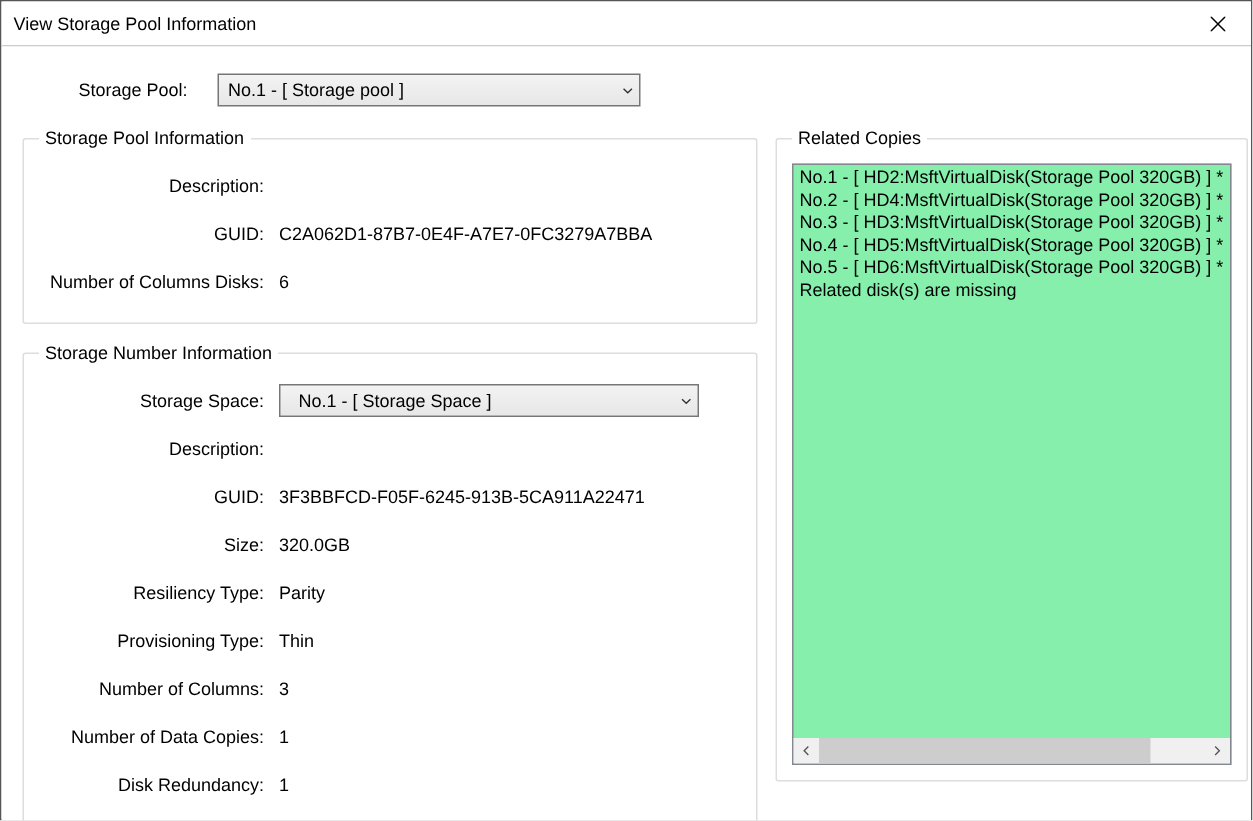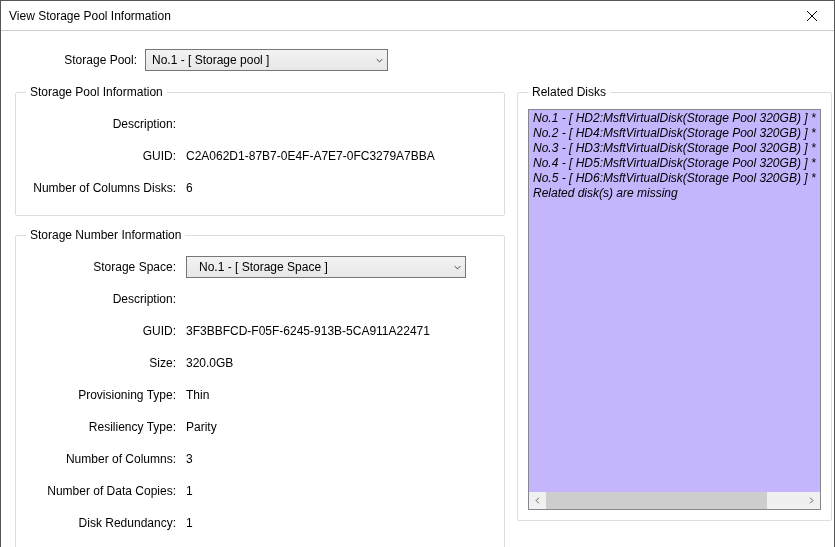--- a/index.html
+++ b/index.html
@@ -44,24 +44,24 @@
     position: relative;
   }
   .top-row {
     display: flex;
     align-items: center;
     margin: 6px 0 14px 0;
   }
   .top-row .lbl {
     width: 130px;
     text-align: right;
-    padding-right: 8px;
+    padding-right: 20px;
   }
   .select {
-    width: 243px;
+    width: 282px;
     height: 22px;
     border: 1px solid #767676;
     background: linear-gradient(#f3f3f3,#e7e7e7);
     display: flex;
     align-items: center;
     justify-content: space-between;
     padding: 0 4px 0 6px;
     cursor: default;
   }
   .select .arrow {
@@ -103,27 +103,26 @@
   .row .val {
     flex: 1;
   }
   .select-wide {
     width: 280px;
     padding-left: 12px;
   }
   .listbox {
     flex:1;
     border: 1px solid #828790;
-    background: #c4b5fd;
+    background: #86efac;
     padding: 1px 2px;
     overflow: hidden;
     font-size: 12px;
     line-height: 15px;
     position:relative;
-    font-style:italic;
   }
   .listbox .items {
     white-space: nowrap;
   }
   .listbox .item {
     padding: 0 2px;
     height: 15px;
     cursor: default;
   }
   .h-scroll {
@@ -210,46 +209,46 @@
           </div>
           <div class="row">
             <div class="lbl">GUID:</div>
             <div class="val">3F3BBFCD-F05F-6245-913B-5CA911A22471</div>
           </div>
           <div class="row">
             <div class="lbl">Size:</div>
             <div class="val">320.0GB</div>
           </div>
           <div class="row">
+            <div class="lbl">Resiliency Type:</div>
+            <div class="val">Parity</div>
+          </div>
+          <div class="row">
             <div class="lbl">Provisioning Type:</div>
             <div class="val">Thin</div>
           </div>
           <div class="row">
-            <div class="lbl">Resiliency Type:</div>
-            <div class="val">Parity</div>
-          </div>
-          <div class="row">
             <div class="lbl">Number of Columns:</div>
             <div class="val">3</div>
           </div>
           <div class="row">
             <div class="lbl">Number of Data Copies:</div>
             <div class="val">1</div>
           </div>
           <div class="row">
             <div class="lbl">Disk Redundancy:</div>
             <div class="val">1</div>
           </div>
         </fieldset>
 
       </div>
 
       <div class="rightcol">
         <fieldset>
-          <legend>Related Disks</legend>
+          <legend>Related Copies</legend>
           <div class="listbox">
             <div class="items">
               <div class="item">No.1 - [ HD2:MsftVirtualDisk(Storage Pool 320GB) ] *</div>
               <div class="item">No.2 - [ HD4:MsftVirtualDisk(Storage Pool 320GB) ] *</div>
               <div class="item">No.3 - [ HD3:MsftVirtualDisk(Storage Pool 320GB) ] *</div>
               <div class="item">No.4 - [ HD5:MsftVirtualDisk(Storage Pool 320GB) ] *</div>
               <div class="item">No.5 - [ HD6:MsftVirtualDisk(Storage Pool 320GB) ] *</div>
               <div class="item">Related disk(s) are missing</div>
             </div>
             <div class="h-scroll">

